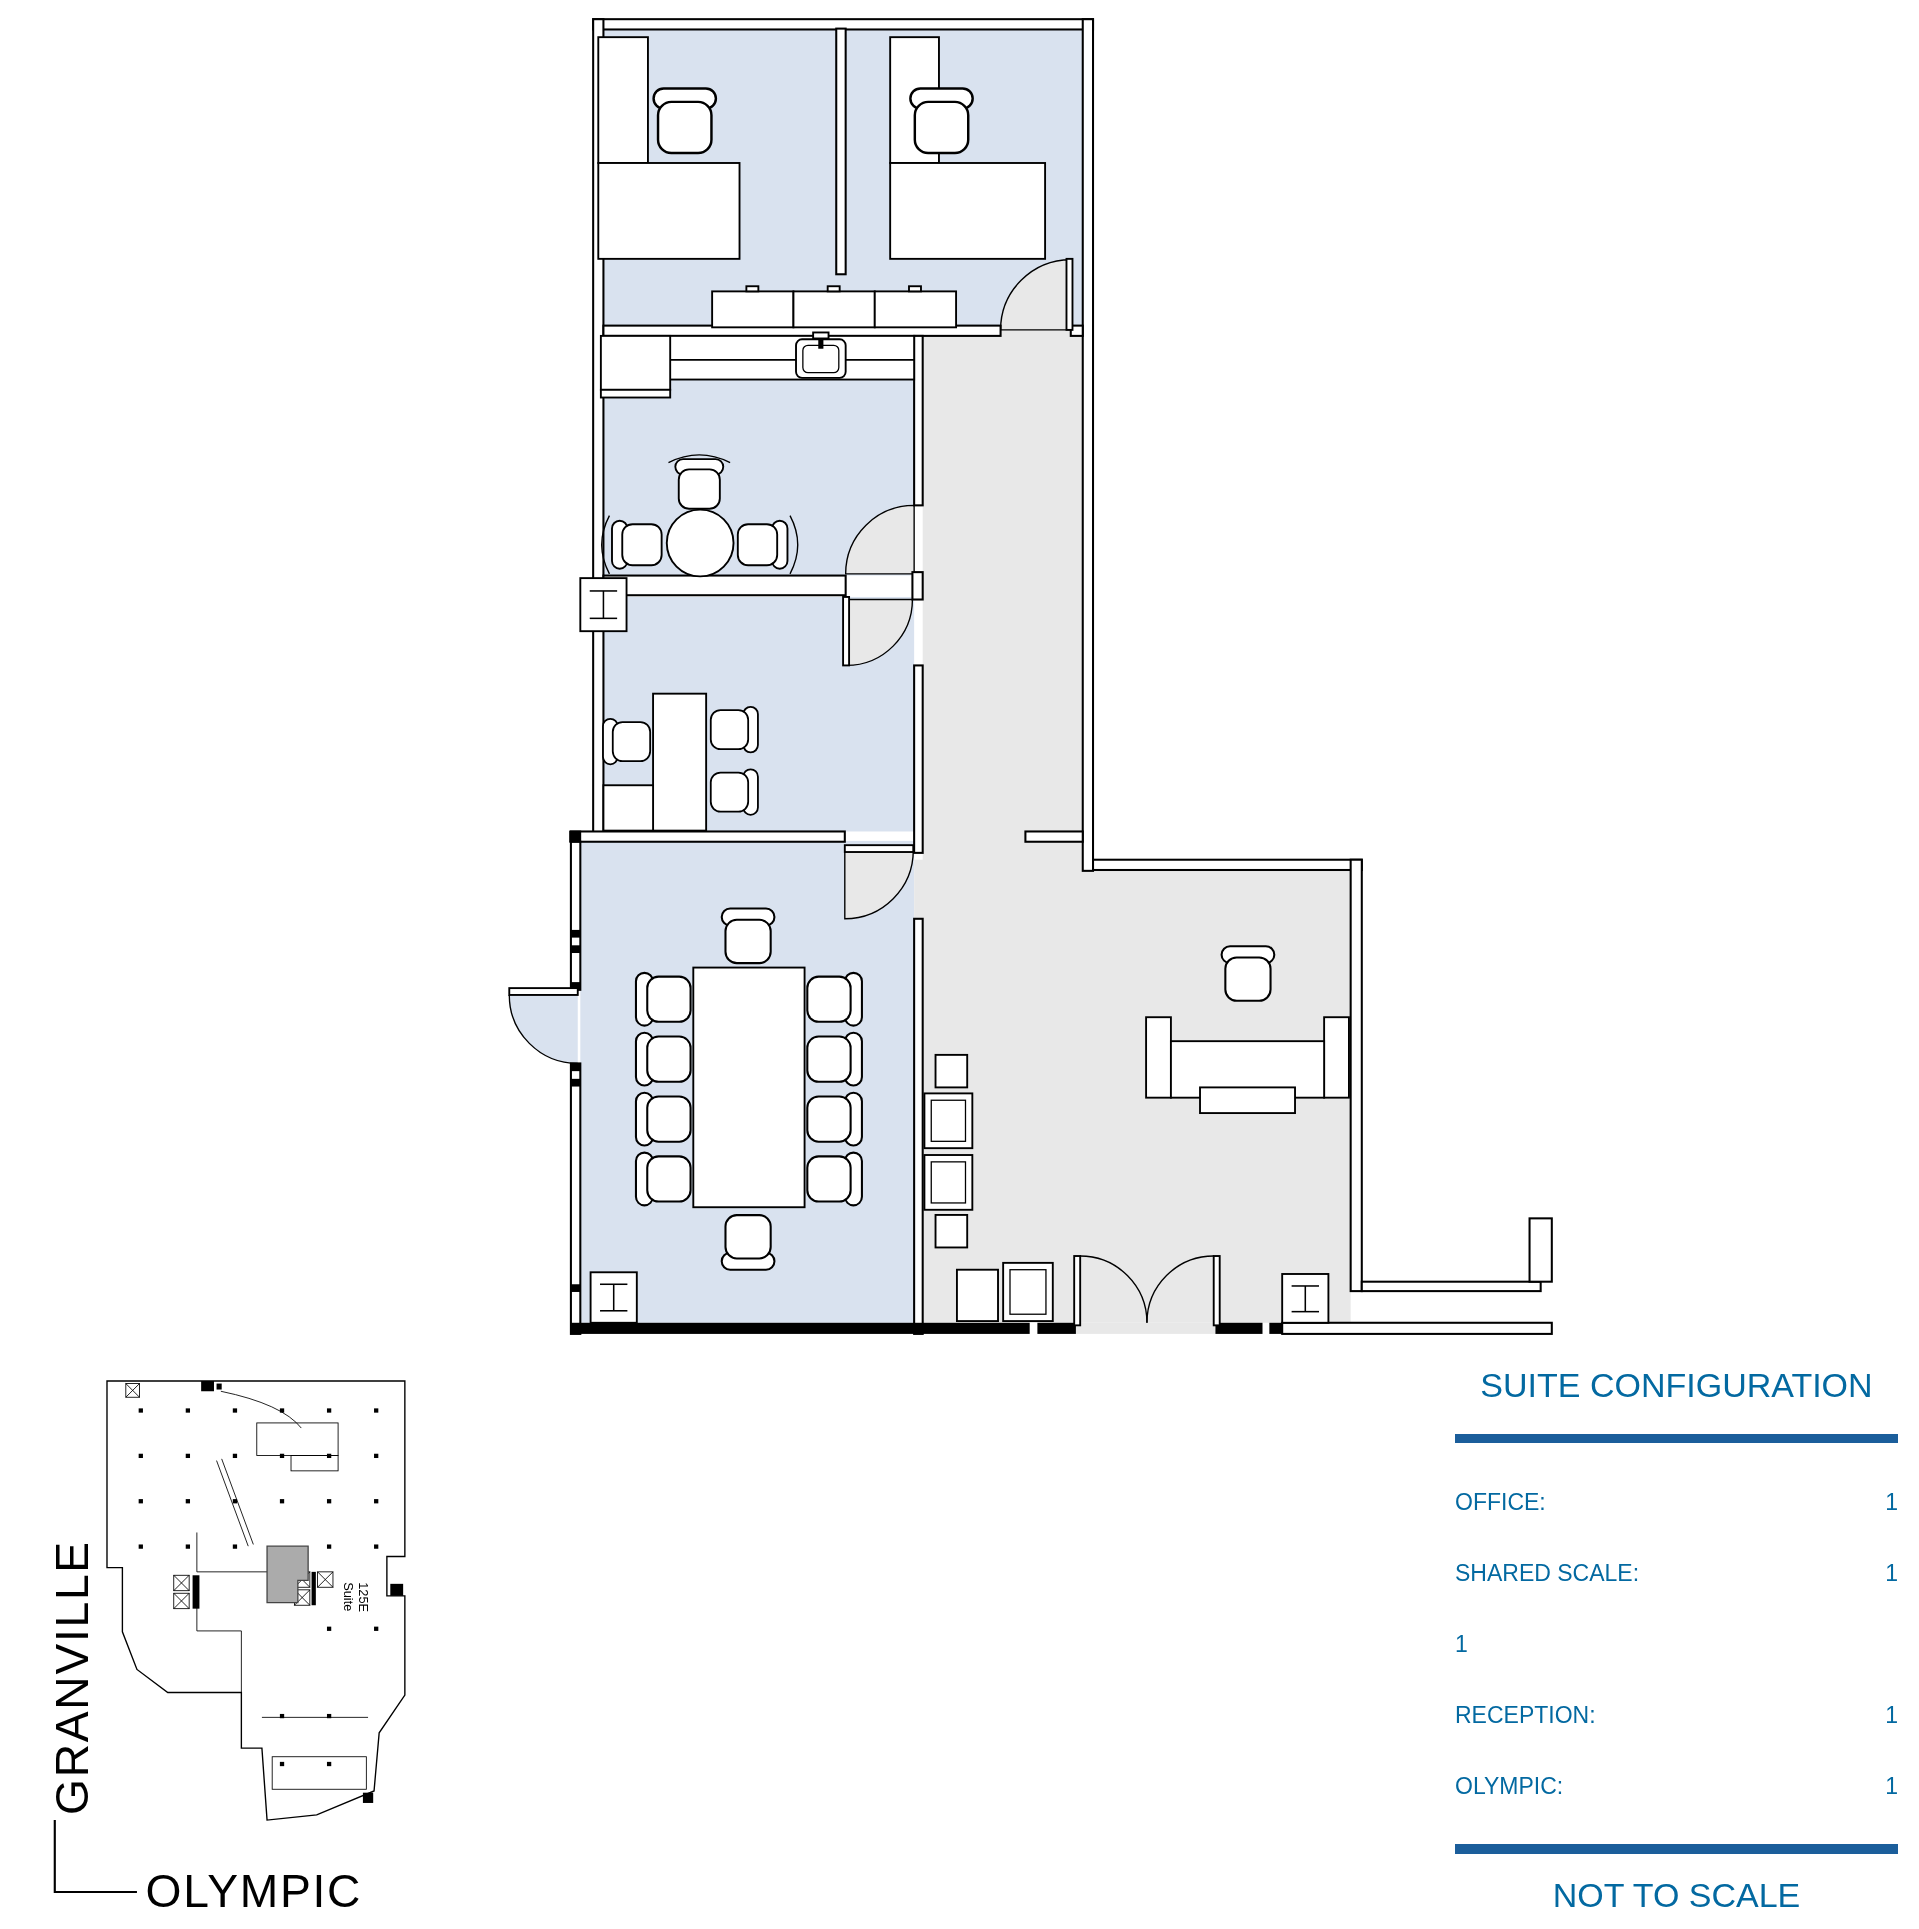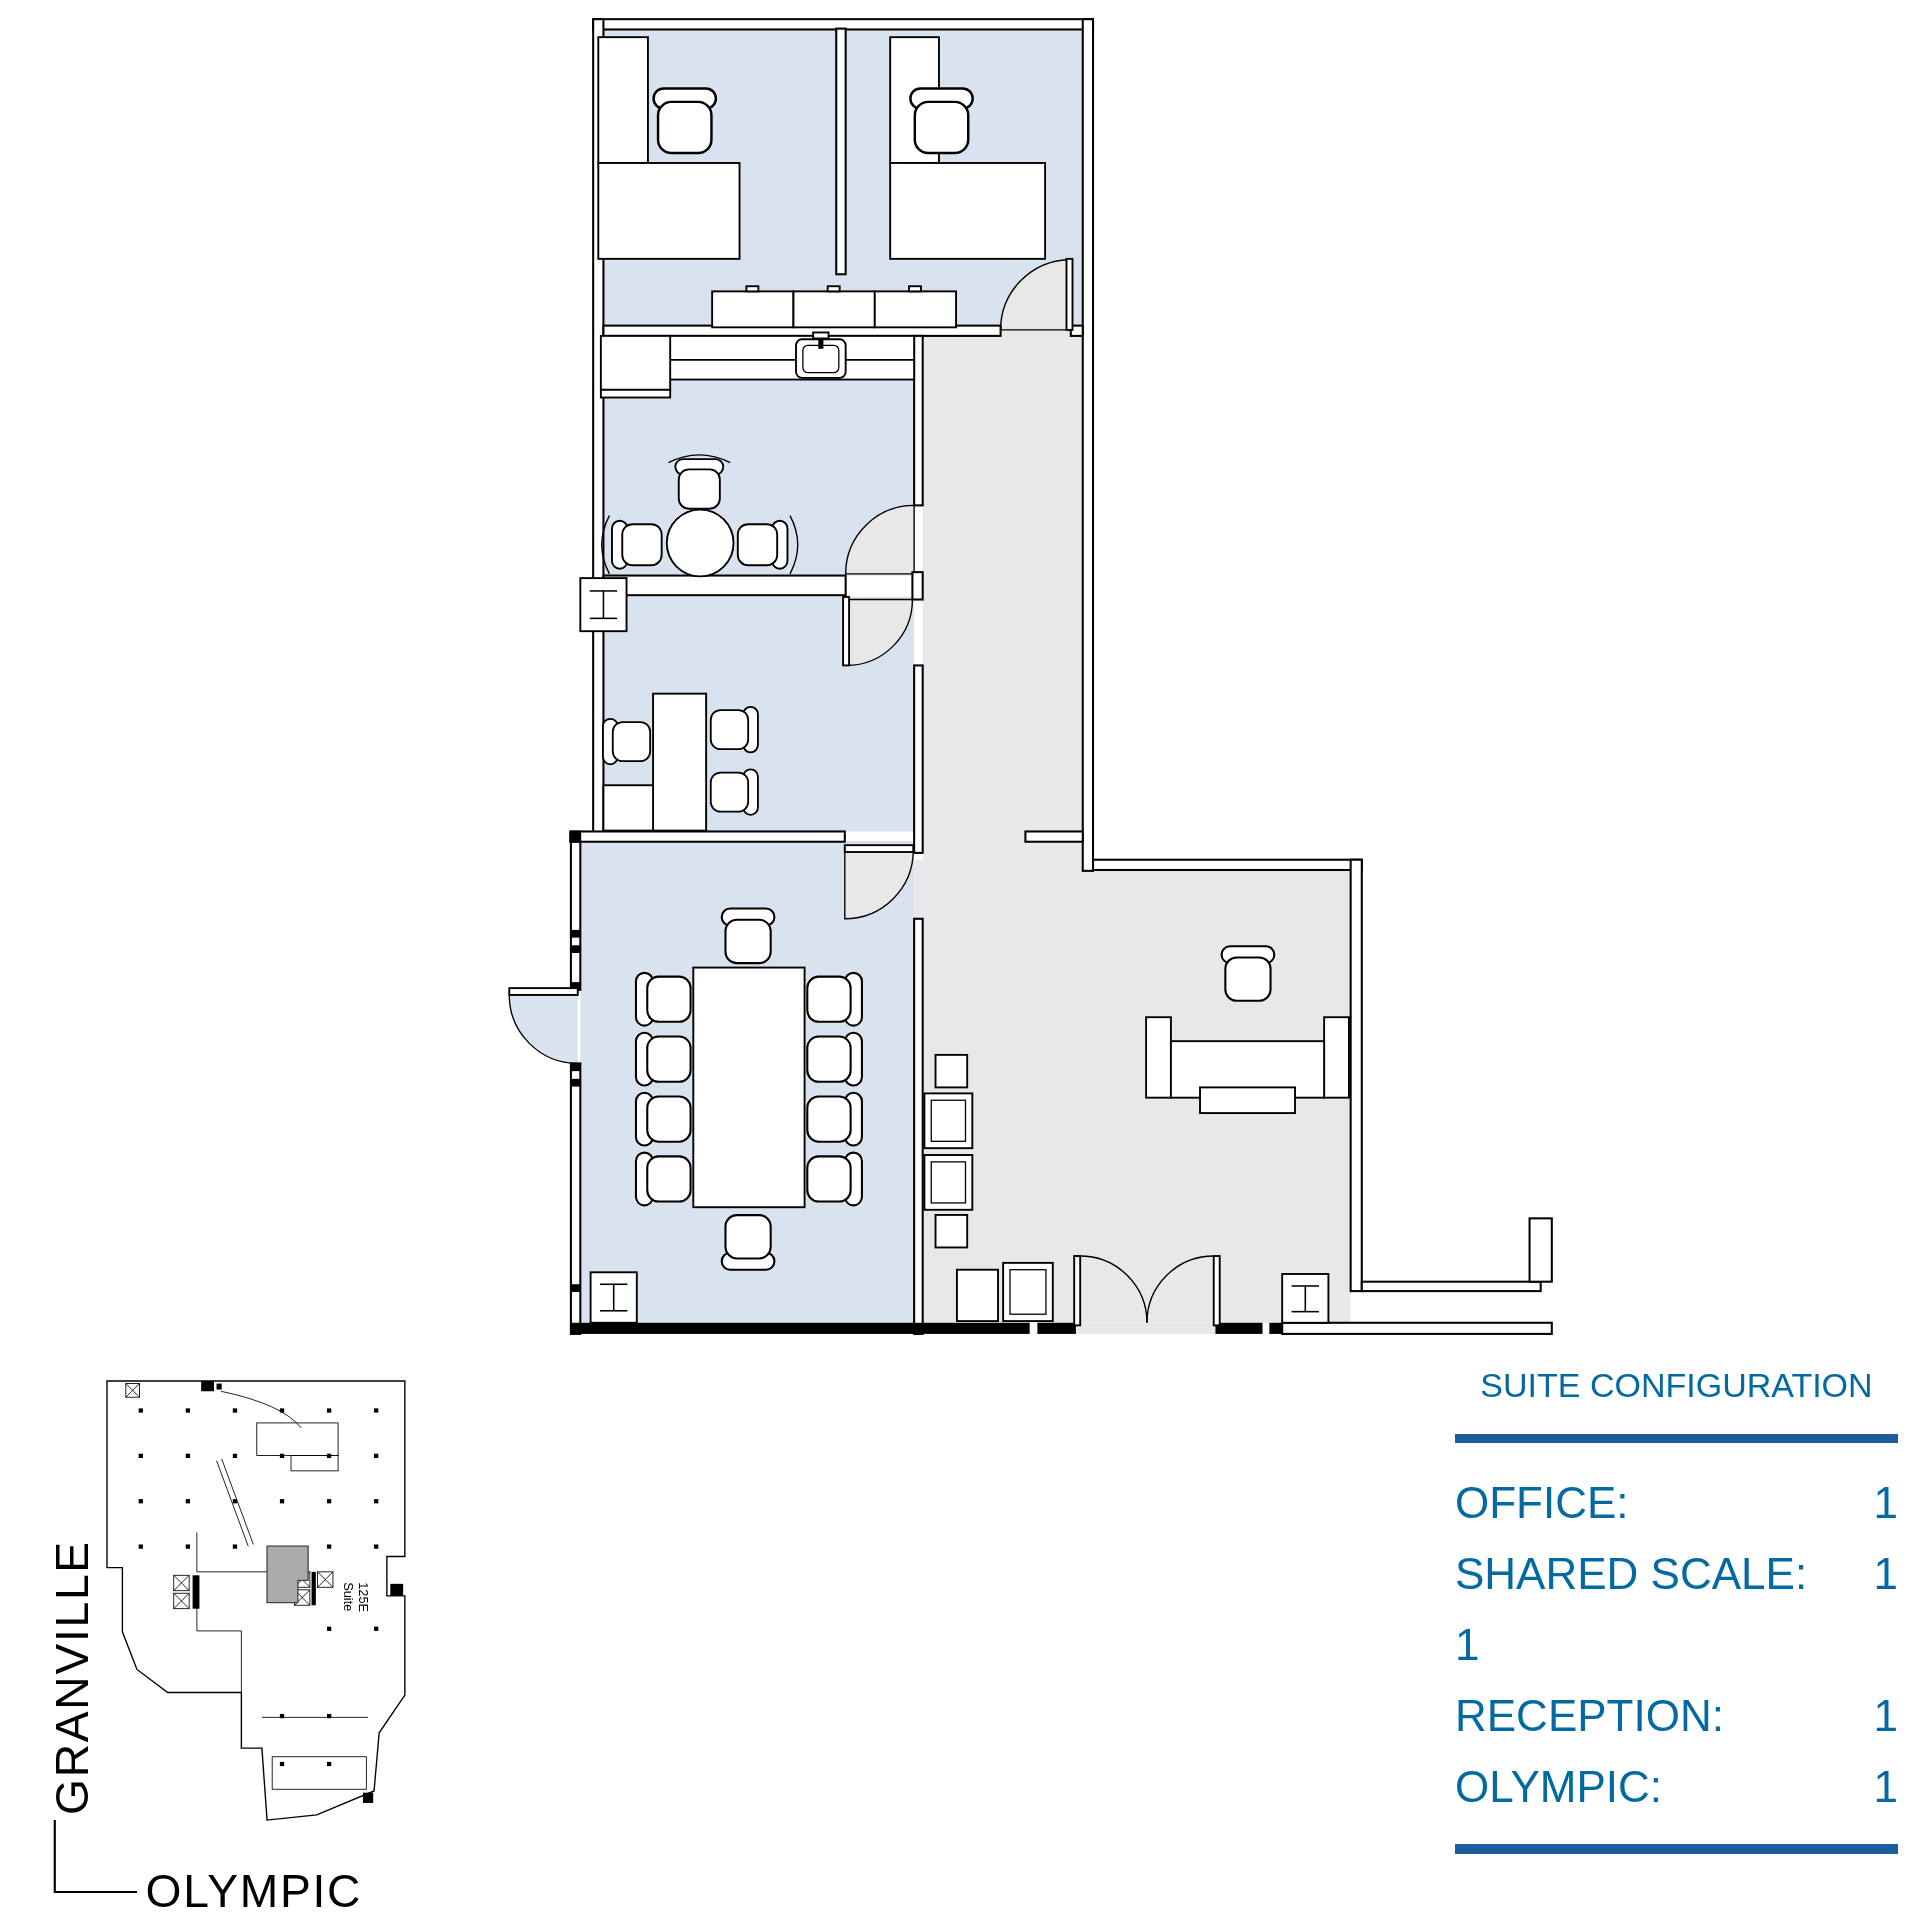--- a/index.html
+++ b/index.html
@@ -12,21 +12,21 @@
   .arc{fill:none;stroke:#000000;stroke-width:1.6;}
   .map-ln{fill:none;stroke:#000000;stroke-width:1.6;}
   .map-ln2{fill:none;stroke:#000000;stroke-width:1;}
   .street{font-size:54px;letter-spacing:2px;fill:#000;}
   .suite-lbl{font-size:15px;fill:#000;}
   
   .legend{position:absolute;left:1455px;top:1366px;width:443px;color:#0369a1;}
   .legend-title{text-align:center;font-size:34px;margin:0 0 29px 0;white-space:nowrap;}
   .legend-rule{height:9.4px;margin:0 0 0 0;}
   .legend-rows{margin-top:24px;margin-bottom:22px;}
-  .legend-row{display:flex;justify-content:space-between;font-size:44px;height:71px;align-items:center;white-space:nowrap;}
+  .legend-row{display:flex;justify-content:space-between;font-size:23px;height:71px;align-items:center;white-space:nowrap;}
   .legend-note{text-align:center;font-size:34px;margin-top:22px;white-space:nowrap;}
 </style>
 </head>
 <body>
 
 <svg id="plan-svg" width="1919" height="1930" viewBox="0 0 2242 2254">
 
   <defs>
     <g id="chair">
       <rect x="-28" y="-30" width="56" height="18" rx="9" class="furn"></rect>
@@ -311,15 +311,16 @@
     <div class="legend-row">
       <span>RECEPTION:</span>
       <span>1</span>
     </div>
     <div class="legend-row">
       <span>OLYMPIC:</span>
       <span>1</span>
     </div>
   </div>
   <div class="legend-rule" style="background:#1b5e9b"></div>
+  <div class="legend-note">NOT TO SCALE</div>
 
 </div>
 
 
 </body></html>

